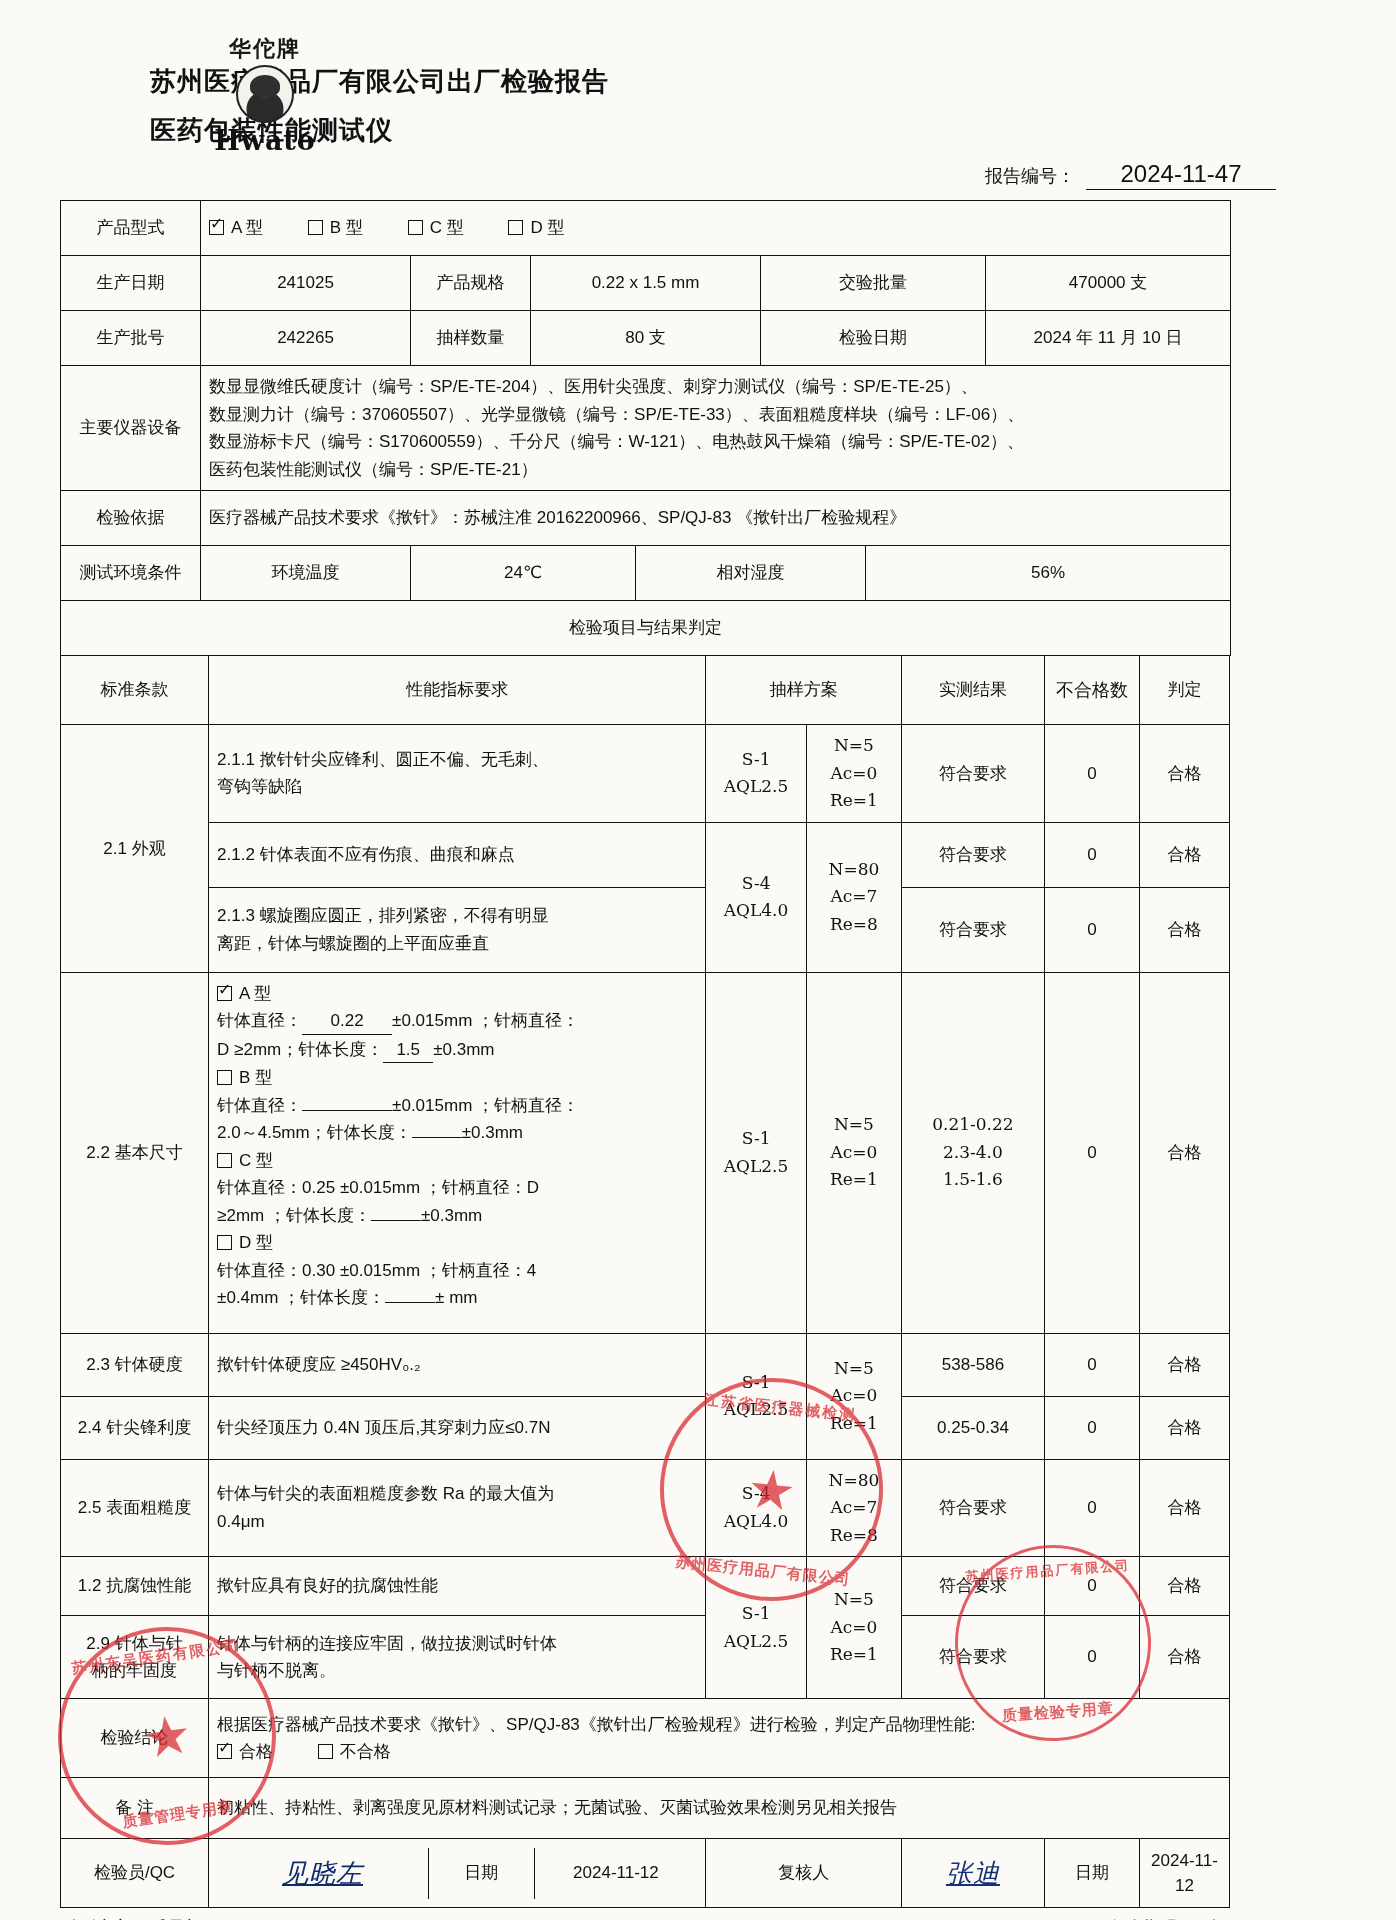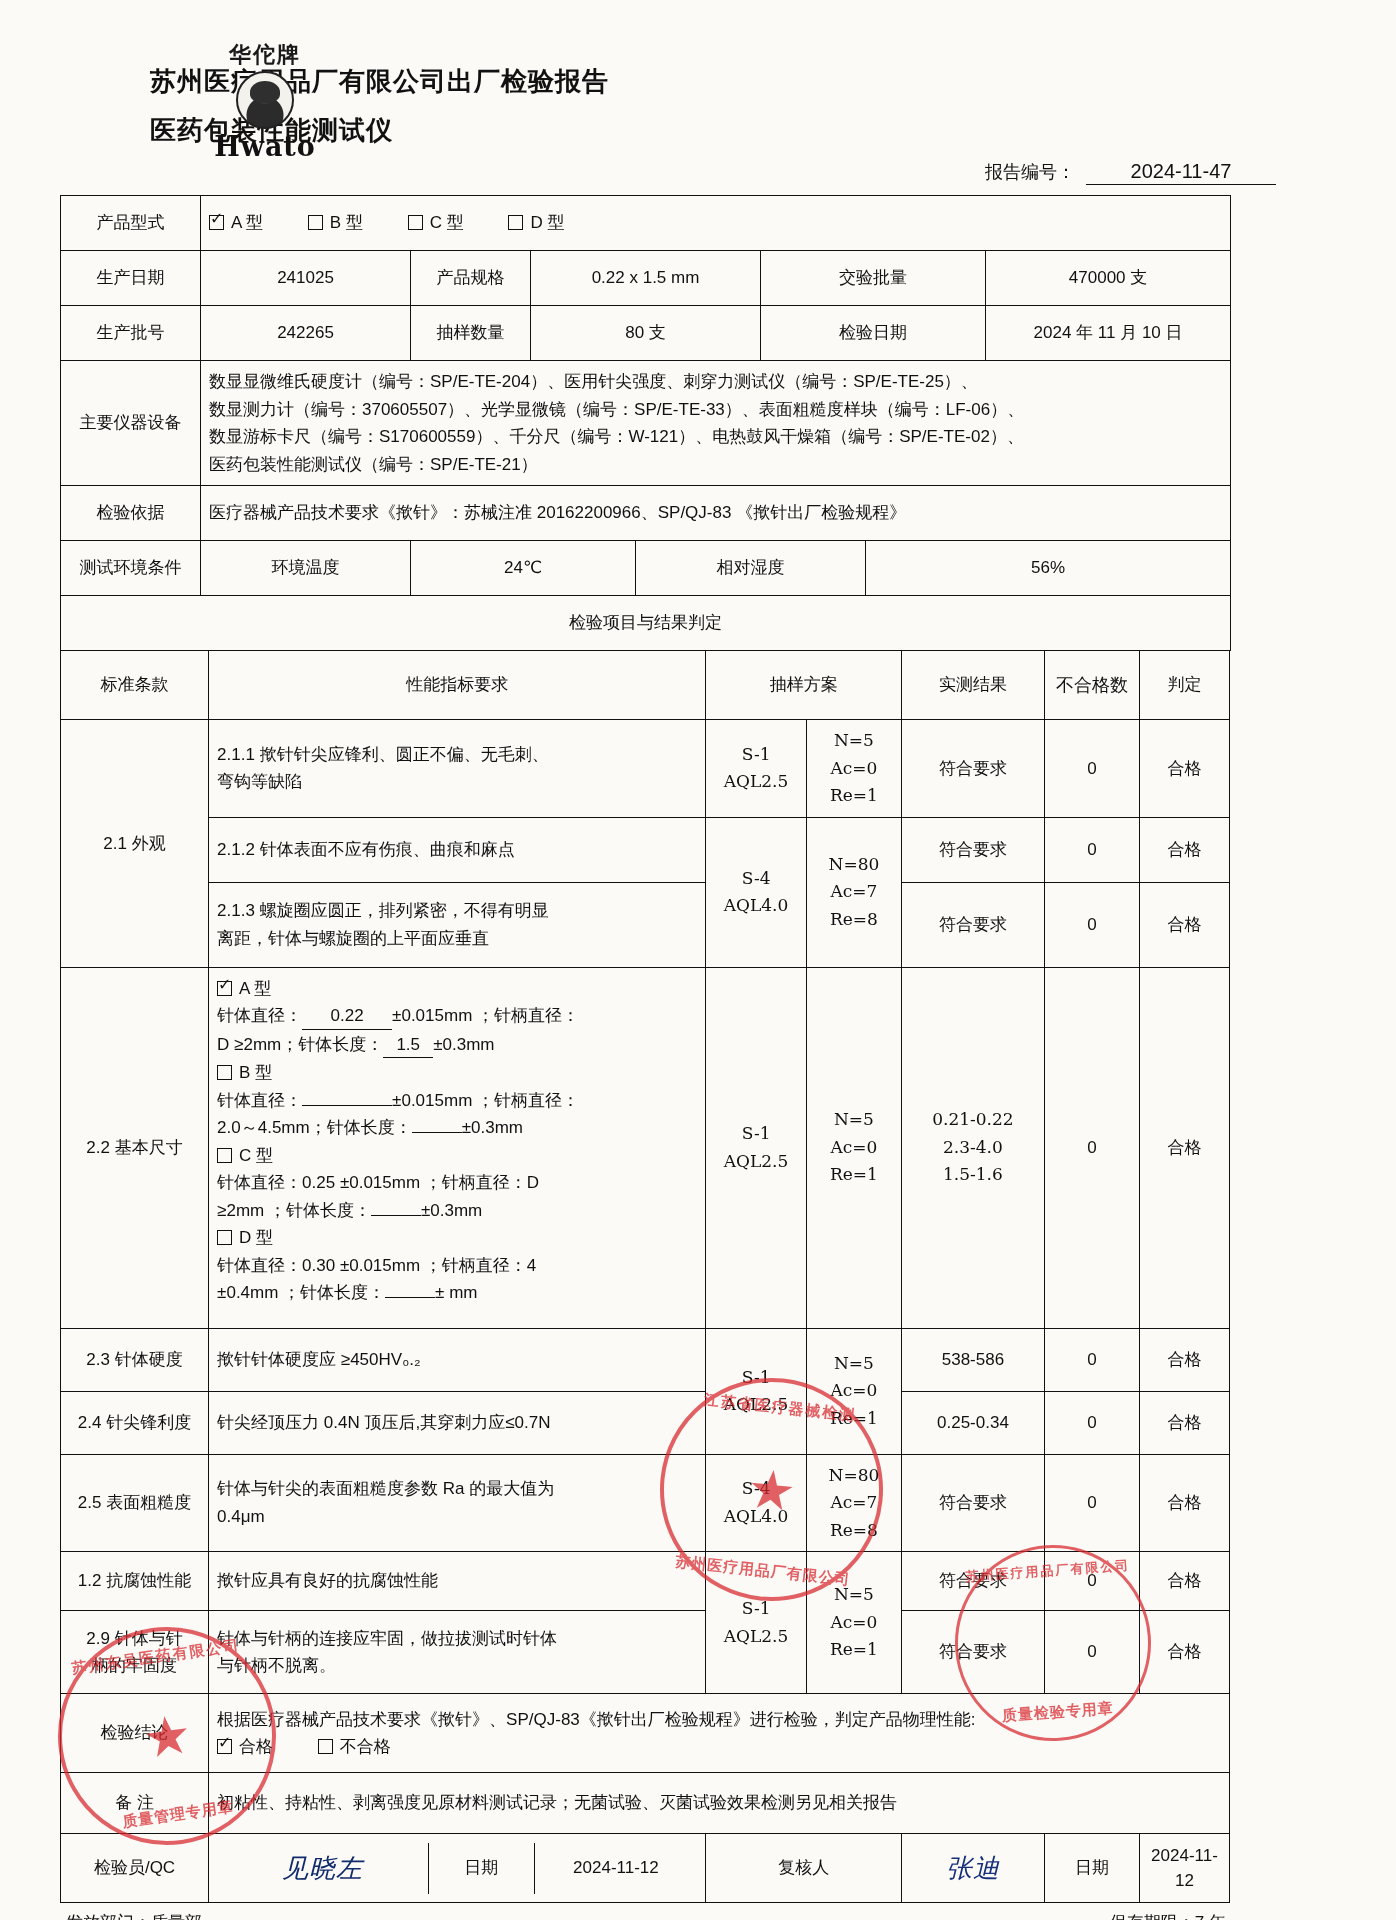--- a/index.html
+++ b/index.html
@@ -19,21 +19,21 @@
     padding:28px 60px 20px 60px;
   }
   
   .header{
     position:relative;
     height:120px;
   }
   .logo{
     position:absolute;
     left:115px;
-    top:12px;
+    top:6px;
     width:180px;
     text-align:center;
   }
   .logo .brandmark{
     font-size:22px;
     letter-spacing:2px;
     font-weight:bold;
     color:#1a1a1a;
     font-family:"DejaVu Serif","Liberation Serif",serif;
   }
@@ -83,21 +83,21 @@
     margin-top:12px;
     font-size:18px;
   }
   .report-no .label{margin-right:6px;}
   .report-no .val{
     display:inline-block;
     min-width:190px;
     border-bottom:1.5px solid #111;
     text-align:center;
     padding-bottom:1px;
-    font-size:20px;
+    font-size:24px;
   }
   
   table.main{
     margin-top:10px;
     width:1170px;
     border-collapse:collapse;
     table-layout:fixed;
     font-size:17px;
     padding-left:40px;
   }
@@ -202,20 +202,21 @@
     transform:rotate(-4deg);
     border-width:3px;
   }
   #stamp-right .arc{top:14px;font-size:13px;}
   .sign{
     font-family:"DejaVu Serif","Liberation Serif",serif;
     font-style:italic;
     font-size:26px;
     color:#102a6b;
     letter-spacing:1px;
+    text-decoration:underline;
   }
   .sign.blue{color:#16307a;}
 </style>
 </head>
 <body>
 
 <div class="page">
 
   <div class="header">
     <div class="logo">

